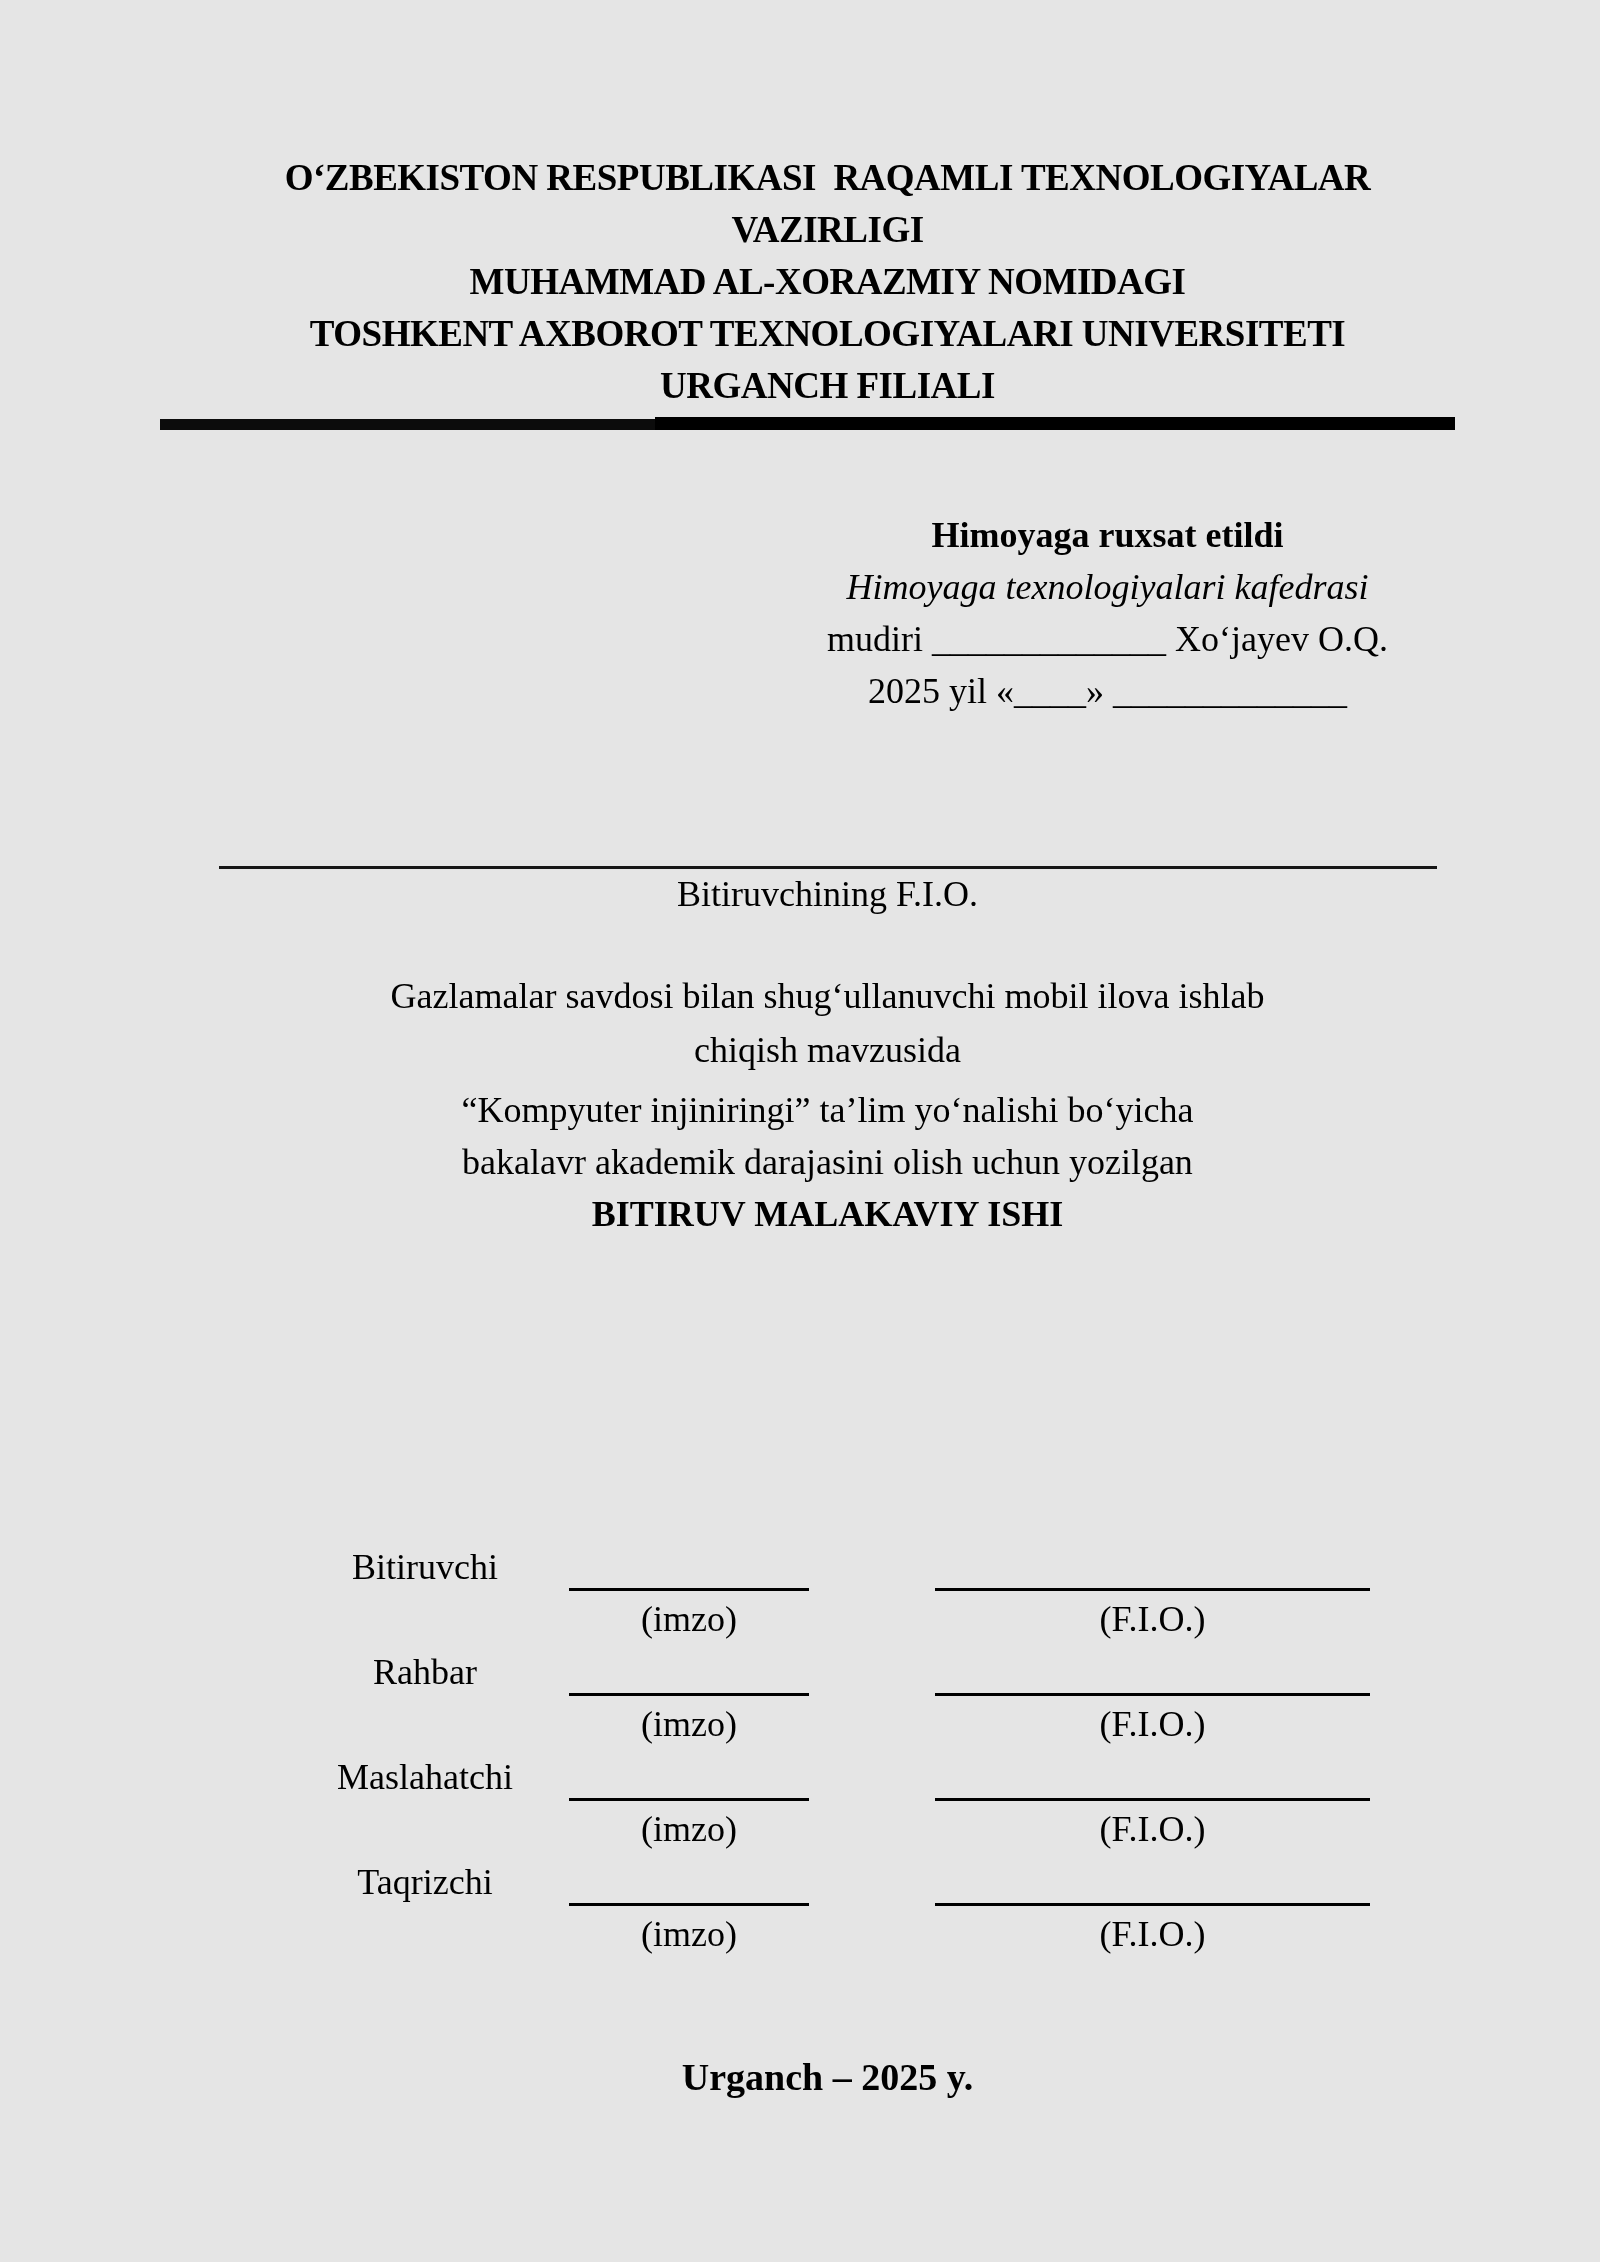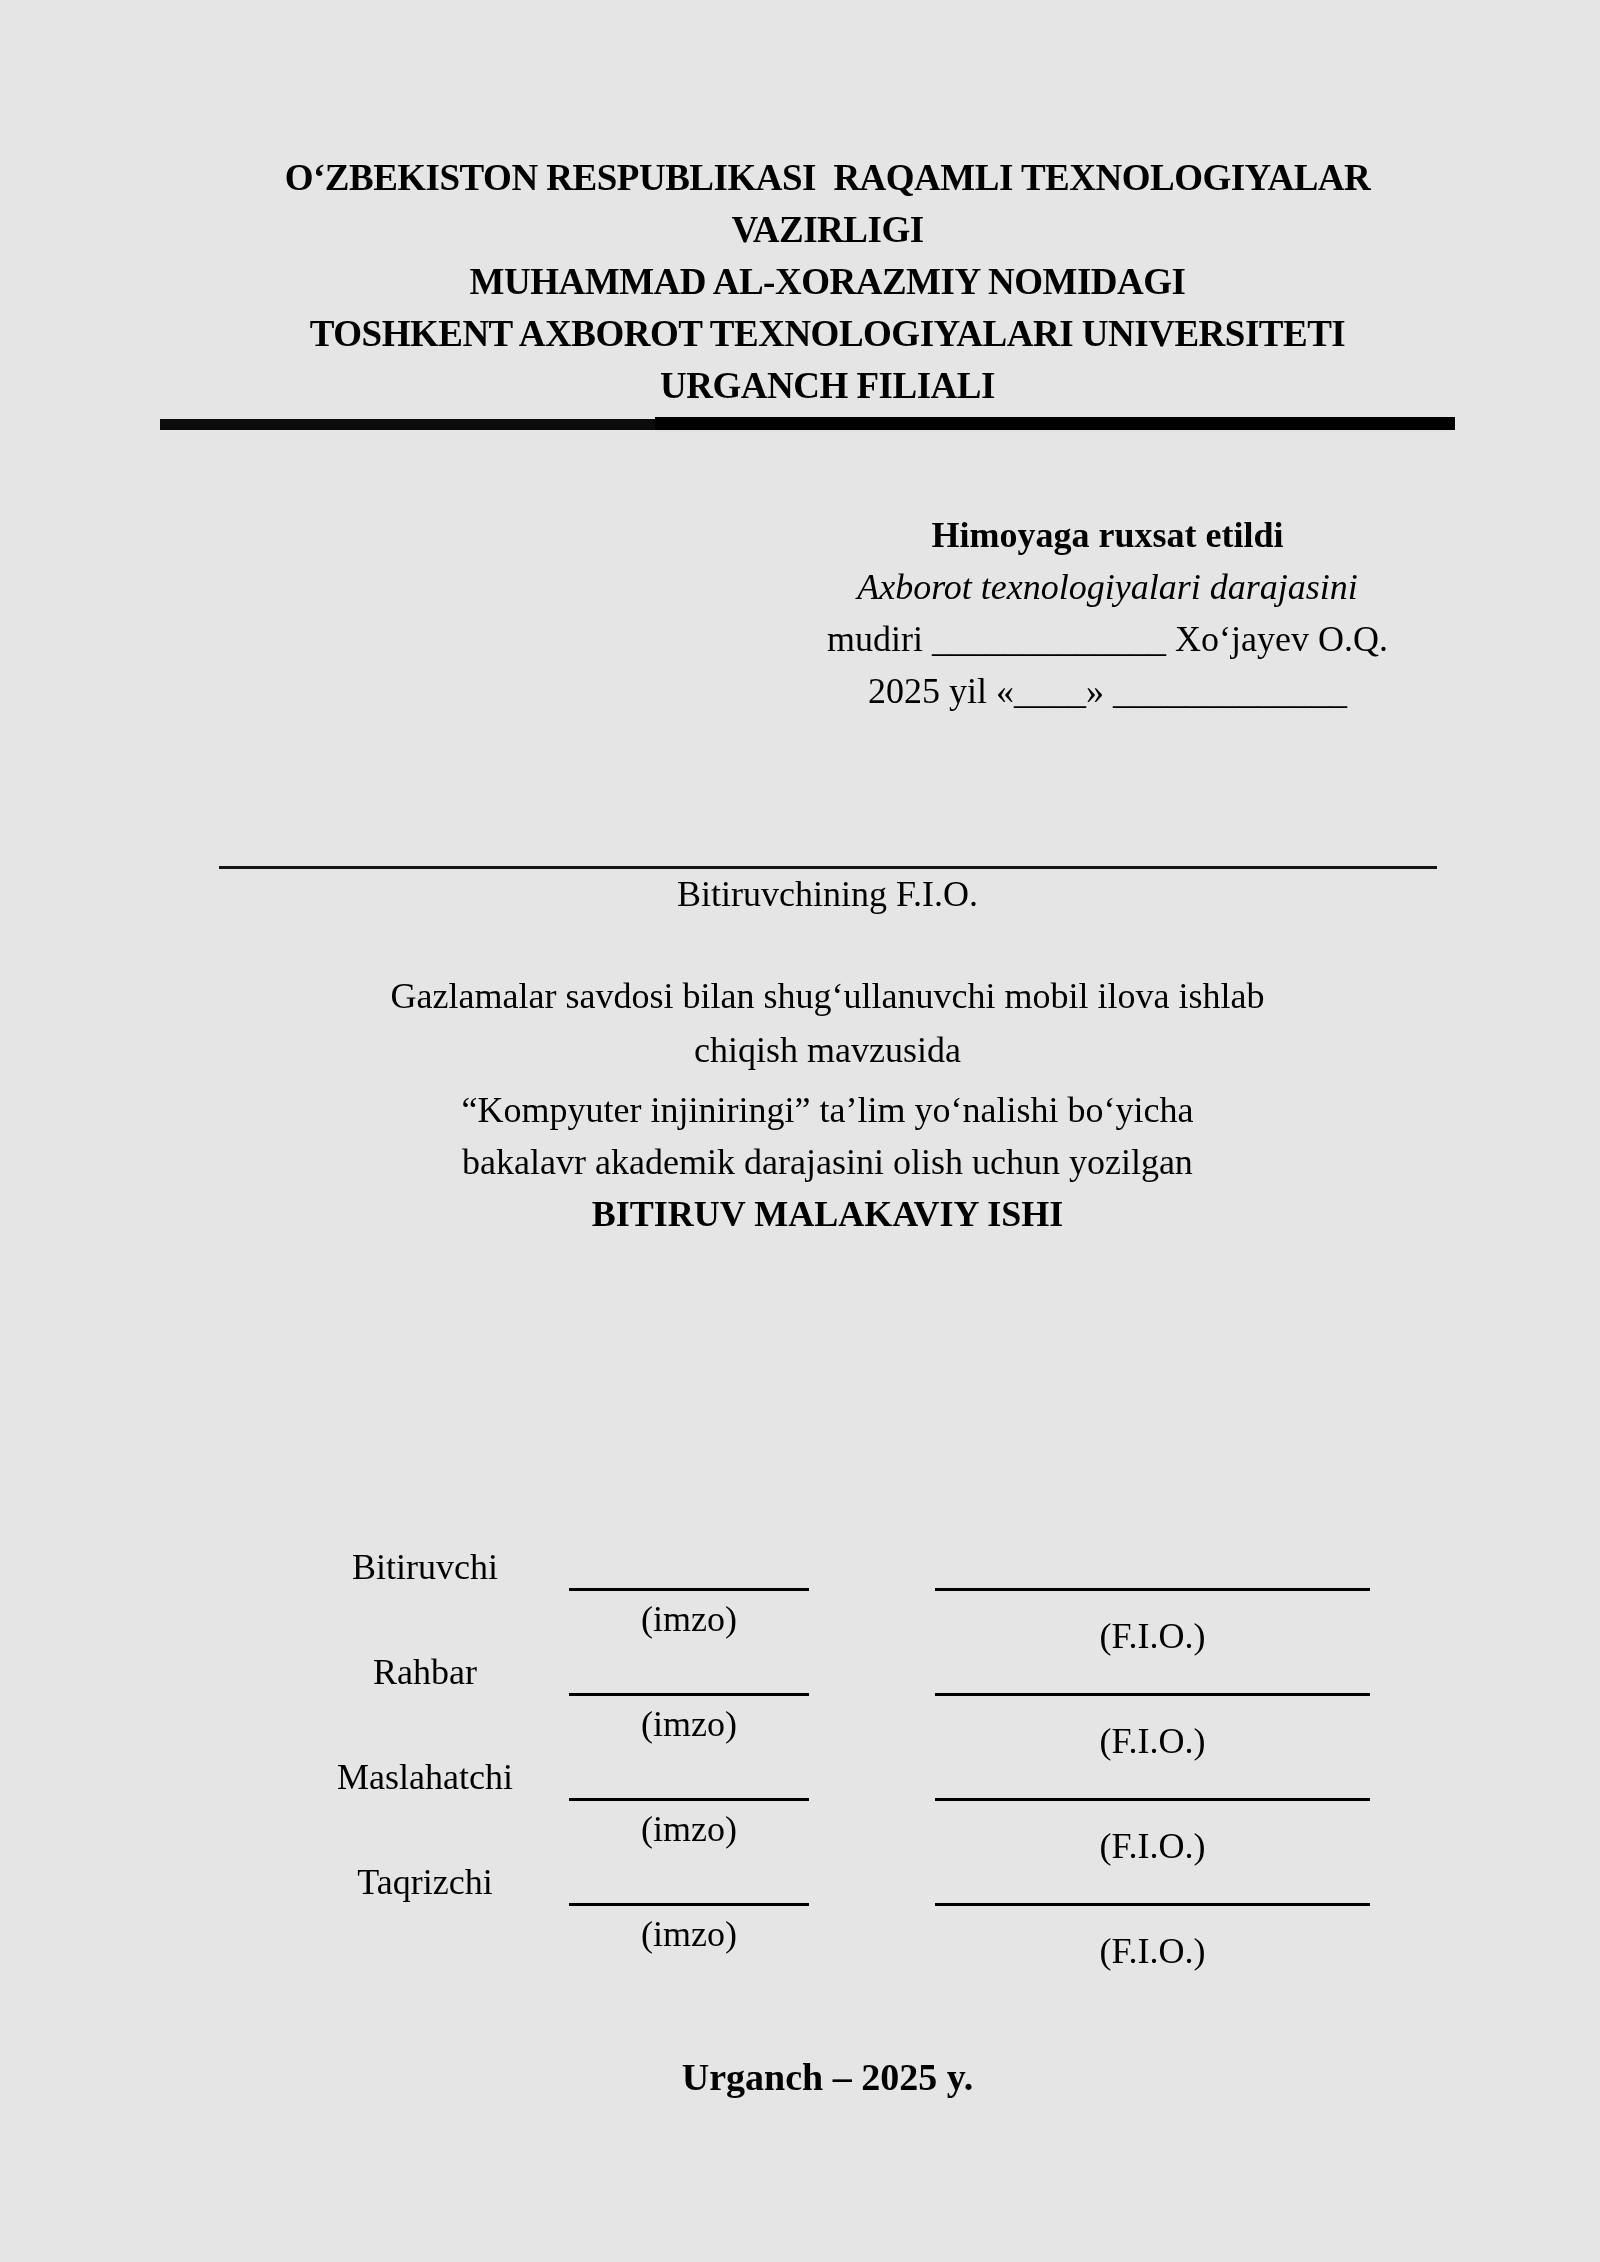--- a/index.html
+++ b/index.html
@@ -105,21 +105,21 @@
     position: absolute;
     left: 715px;
     top: 40px;
     width: 435px;
     height: 0;
     border-bottom: 3px solid #000000;
   }
   .sig-row .fio-cap {
     position: absolute;
     left: 715px;
-    top: 69px;
+    top: 52px;
     width: 435px;
     text-align: center;
     line-height: 38px;
   }
   .footer {
     top: 2051px;
     font-weight: bold;
     font-size: 38px;
     line-height: 52px;
   }
@@ -135,21 +135,21 @@
     <div>MUHAMMAD AL-XORAZMIY NOMIDAGI</div>
     <div>TOSHKENT AXBOROT TEXNOLOGIYALARI UNIVERSITETI</div>
     <div>URGANCH FILIALI</div>
   </div>
 
   <div class="rule-seg rule-left"></div>
   <div class="rule-seg rule-right"></div>
 
   <div class="approval">
     <div class="b">Himoyaga ruxsat etildi</div>
-    <div class="i">Axborot texnologiyalari darajasini</div>
+    <div class="i">Himoyaga texnologiyalari kafedrasi</div>
     <div>mudiri _____________ Xo‘jayev O.Q.</div>
     <div>2025 yil «____» _____________</div>
   </div>
 
   <div class="thin-rule"></div>
   <div class="col fio-caption">Bitiruvchining F.I.O.</div>
 
   <div class="col topic">
     <div>Gazlamalar savdosi bilan shug‘ullanuvchi mobil ilova ishlab</div>
     <div>chiqish mavzusida</div>

